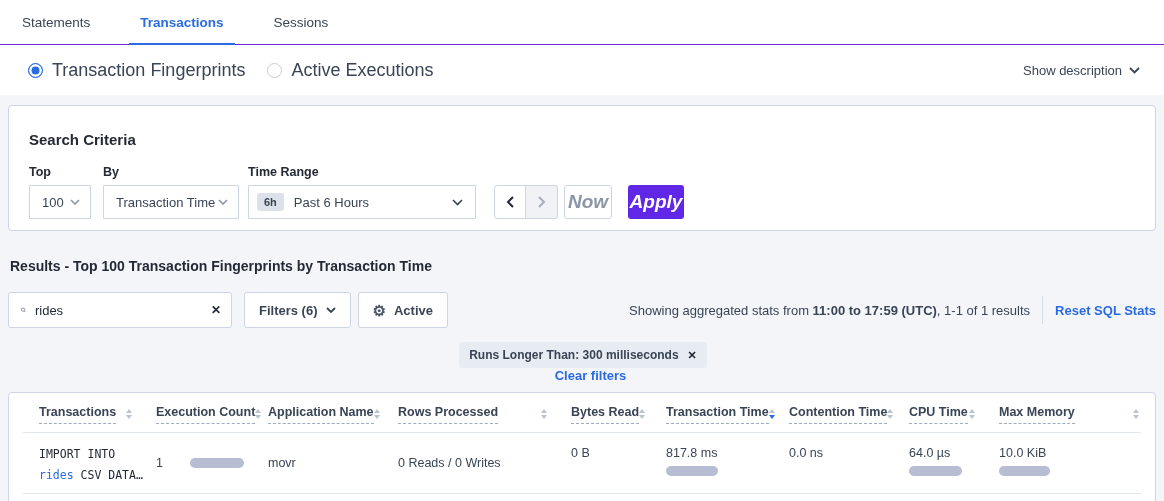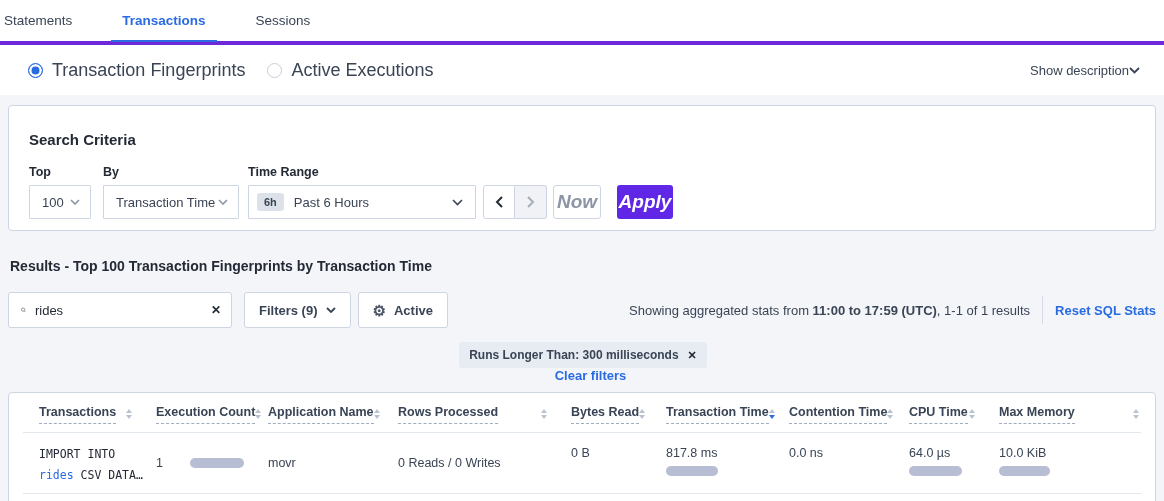--- a/index.html
+++ b/index.html
@@ -6,54 +6,54 @@
   html,body { width:1164px; height:501px; }
   body {
     font-family:"Liberation Sans", sans-serif;
     background:#f3f5f9;
     color:#394455;
     overflow:hidden;
   }
   .mono { font-family:"DejaVu Sans Mono","Liberation Mono",monospace; }
 
   
-  .tabs-row { height:45px; background:#fff; border-bottom:4px solid #6d28d9;
-    display:flex; align-items:stretch; padding-left:4px; }
+  .tabs-row { height:45px; background:#fff; border-bottom:1px solid #6d28d9;
+    display:flex; align-items:stretch; padding-left:22px; }
   .tab { display:flex; align-items:center; font-size:13.5px; color:#394455;
     margin-right:50px; position:relative; cursor:pointer; }
   .tab.active { color:#2a6be2; font-weight:700; }
   .tab.active::after { content:""; position:absolute; left:-11px; right:-11px;
     bottom:-1px; height:2px; background:#2a6be2; }
 
   
   .toggle-row { height:50px; background:#fff; display:flex; align-items:center;
     padding:0 24px 0 28px; }
   .radio-opt { display:flex; align-items:center; margin-right:22px; cursor:pointer; }
   .radio { width:15px; height:15px; border-radius:50%; flex:0 0 auto; }
   .radio.on { background:#2a6be2; box-shadow:inset 0 0 0 2.5px #fff;
     border:1.5px solid #2a6be2; }
   .radio.off { background:#fff; border:1.5px solid #c6cdd9; }
   .radio-label { font-size:18px; margin-left:9px; }
-  .show-desc { margin-left:auto; display:flex; align-items:center; 
+  .show-desc { margin-left:auto; display:flex; align-items:center; gap:7px;
     font-size:13px; cursor:pointer; }
 
   
   .content { padding:10px 8px 0; }
 
   .card { background:#fff; border:1px solid #cdd5e2; border-radius:4px; }
   .criteria-card { padding:25px 20px 14px; height:126px; }
   .criteria-title { font-size:15px; font-weight:700; color:#242a35; }
   .criteria-fields { display:flex; align-items:flex-end; margin-top:17px; }
   .field { display:flex; flex-direction:column; }
   .field-label { font-size:12.5px; font-weight:700; color:#242a35; margin-bottom:6px; }
   .select { height:34px; border:1px solid #cdd5e2; border-radius:1px; background:#fff;
     display:flex; align-items:center; font-size:13px; color:#394455; cursor:pointer; }
   .sel-top { width:62px; padding:0 10px 0 12px; margin-right:12px; }
   .sel-by  { width:136px; padding:0 10px 0 12px; margin-right:9px; }
-  .sel-time{ width:228px; padding:0 12px 0 8px; margin-right:7px; }
+  .sel-time{ width:228px; padding:0 12px 0 8px; margin-right:18px; }
   .select .caret { margin-left:auto; }
   .time-badge { background:#dce1ea; border-radius:3px; font-size:11px; font-weight:700;
     padding:3px 7px; margin-right:10px; color:#394455; }
   .arrow-group { display:flex; height:34px; margin-right:6px; }
   .arrow-btn { width:32px; height:34px; border:1px solid #cdd5e2; background:#fff;
     display:flex; align-items:center; justify-content:center; cursor:pointer; }
   .arrow-btn.prev { border-radius:3px 0 0 3px; }
   .arrow-btn.next { border-radius:0 3px 3px 0; border-left:none; background:#f0f2f5; }
   .btn { height:34px; border-radius:3px; font-size:19px; font-weight:700;
     display:flex; align-items:center; justify-content:center; cursor:pointer;font-style:italic; }
@@ -202,21 +202,21 @@
     <div class="controls-row">
       <div class="search-box">
         <svg width="14" height="14" viewBox="0 0 14 14">
           <circle cx="6" cy="6" r="4.6" fill="none" stroke="#394455" stroke-width="1.5"></circle>
           <path d="M9.5 9.5L13 13" stroke="#394455" stroke-width="1.5"></path>
         </svg>
         <input type="text" value="rides" style="">
         <span class="clear-x">✕</span>
       </div>
       <div class="sm-btn">
-        <span>Filters (9)</span>
+        <span>Filters (6)</span>
         <svg class="chev-svg" width="10" height="6" viewBox="0 0 10 6">
           <path d="M1 1l4 4 4-4" fill="none" stroke="#394455" stroke-width="1.8"></path>
         </svg>
       </div>
       <div class="sm-btn">
         <span class="gear">⚙</span>
         <span>Active</span>
       </div>
       <div class="stats">
         <span>Showing aggregated stats from </span><b>11:00 to 17:59 (UTC)</b><span>, 1-1 of 1 results</span>

